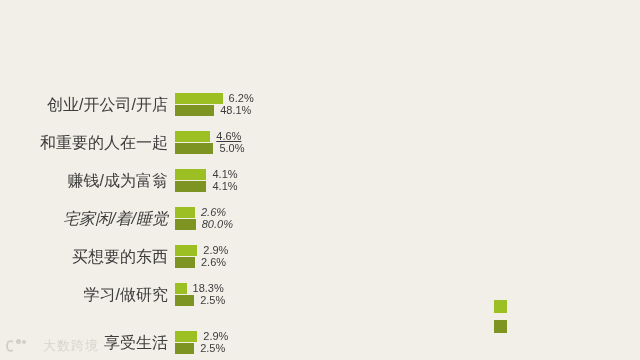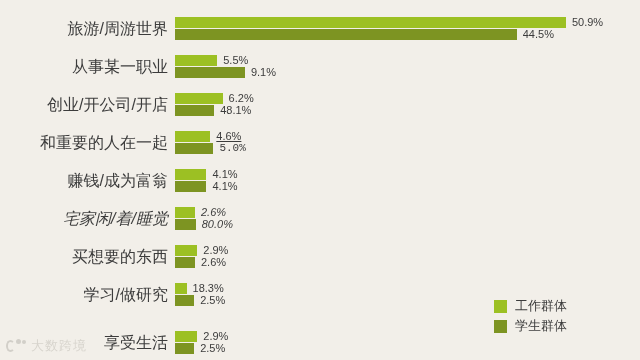--- a/index.html
+++ b/index.html
@@ -106,20 +106,21 @@
     color: #3c3c3c;
     white-space: nowrap;
   }
   .watermark {
     position: absolute;
     left: 6px;
     top: 337px;
     display: flex;
     align-items: center;
     opacity: 0.30;
+    gap: 12px;
   }
   .wm-logo {
     width: 22px;
     height: 16px;
     position: relative;
     flex: 0 0 22px;
   }
   .wm-logo .wm-c {
     position: absolute;
     left: 0;
@@ -156,46 +157,20 @@
     letter-spacing: 1px;
     white-space: nowrap;
   }
 </style>
 </head>
 <body>
 
 <div id="chart-root">
 
   <div class="chart-rows" id="chart-rows">
-      <div class="row" style="top: 12px;">
-        <div class="cat-label">旅游/周游世界</div>
-        <div class="bars">
-          <div class="bar-line">
-            <div class="bar work" style="width: 390.912px;"></div>
-            <span class="bar-value" style="left: 396.912px;">50.9%</span>
-          </div>
-          <div class="bar-line second">
-            <div class="bar student" style="width: 341.76px;"></div>
-            <span class="bar-value" style="left: 347.76px;">44.5%</span>
-          </div>
-        </div>
-      </div>
-      <div class="row" style="top: 50px;">
-        <div class="cat-label">从事某一职业</div>
-        <div class="bars">
-          <div class="bar-line">
-            <div class="bar work" style="width: 42.24px;"></div>
-            <span class="bar-value" style="left: 48.24px;">5.5%</span>
-          </div>
-          <div class="bar-line second">
-            <div class="bar student" style="width: 69.888px;"></div>
-            <span class="bar-value" style="left: 75.888px;">9.1%</span>
-          </div>
-        </div>
-      </div>
       <div class="row" style="top: 88px;">
         <div class="cat-label">创业/开公司/开店</div>
         <div class="bars">
           <div class="bar-line">
             <div class="bar work" style="width: 47.616px;"></div>
             <span class="bar-value" style="left: 53.616px;">6.2%</span>
           </div>
           <div class="bar-line second">
             <div class="bar student" style="width: 39.168px;"></div>
             <span class="bar-value" style="left: 45.168px;">48.1%</span>
@@ -204,21 +179,21 @@
       </div>
       <div class="row" style="top: 126px;">
         <div class="cat-label">和重要的人在一起</div>
         <div class="bars">
           <div class="bar-line">
             <div class="bar work" style="width: 35.328px;"></div>
             <span class="bar-value" style="left: 41.328px; text-decoration: underline;">4.6%</span>
           </div>
           <div class="bar-line second">
             <div class="bar student" style="width: 38.4px;"></div>
-            <span class="bar-value" style="left: 44.4px; font-family: Liberation Mono, monospace;">5.0%</span>
+            <span class="bar-value" style="left: 44.4px;">5.0%</span>
           </div>
         </div>
       </div>
       <div class="row" style="top: 164px;">
         <div class="cat-label">赚钱/成为富翁</div>
         <div class="bars">
           <div class="bar-line">
             <div class="bar work" style="width: 31.488px;"></div>
             <span class="bar-value" style="left: 37.488px;">4.1%</span>
           </div>
@@ -278,25 +253,23 @@
             <div class="bar student" style="width: 19.2px;"></div>
             <span class="bar-value" style="left: 25.2px;">2.5%</span>
           </div>
         </div>
       </div>
     </div>
 
   <div class="legend">
     <div class="legend-item">
       <span class="legend-swatch work"></span>
-      <span class="legend-text">工作群体</span>
     </div>
     <div class="legend-item">
       <span class="legend-swatch student"></span>
-      <span class="legend-text">学生群体</span>
     </div>
   </div>
 
   <div class="watermark">
     <span class="wm-logo">
       <span class="wm-c"></span>
         <span class="wm-d1"></span>
         <span class="wm-d2"></span>
     </span>
     <span class="wm-text">大数跨境</span>

